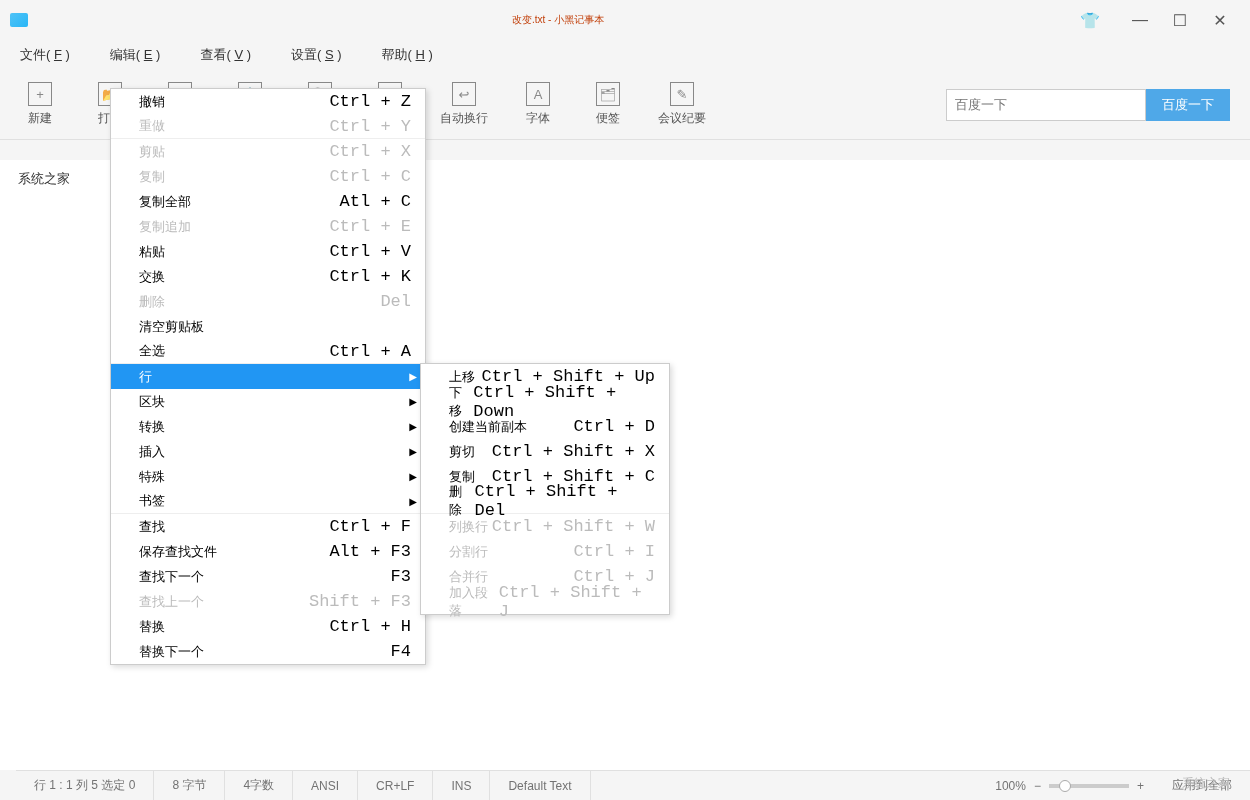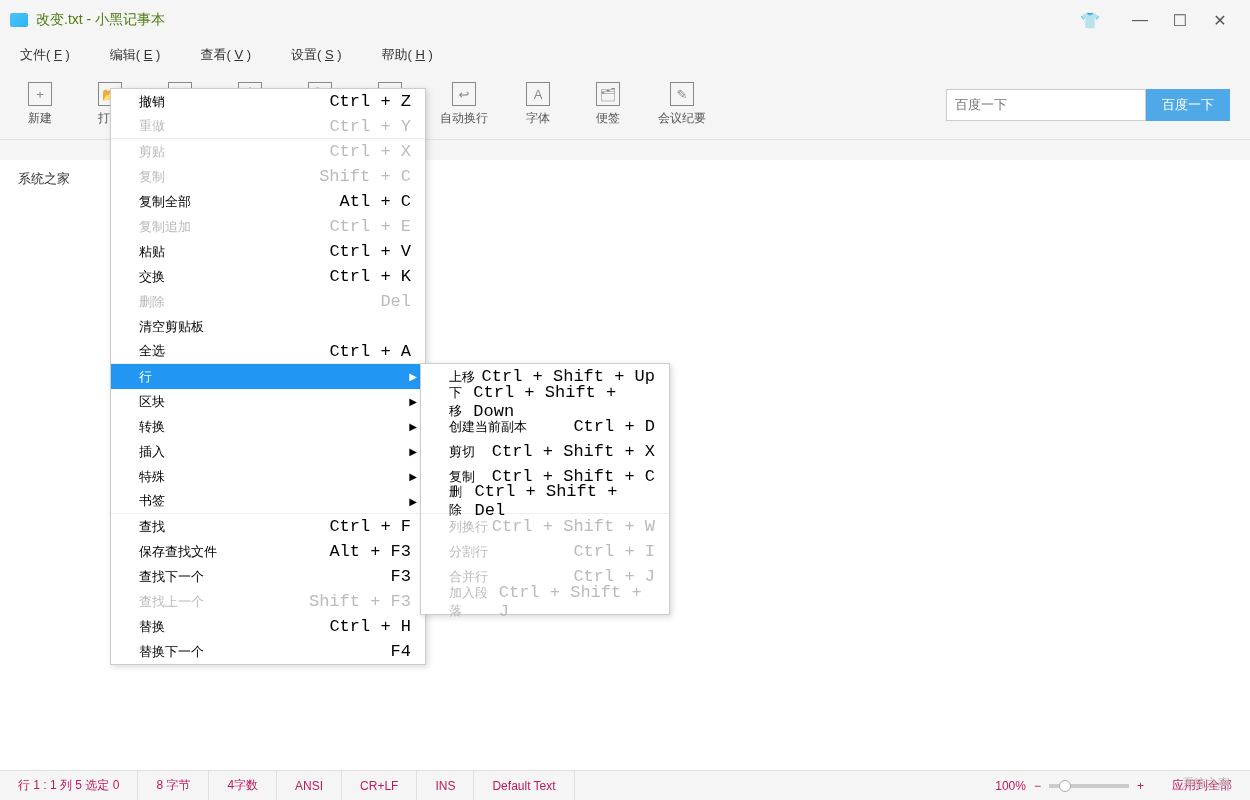--- a/index.html
+++ b/index.html
@@ -1,31 +1,31 @@
 <!DOCTYPE html>
 <html><head>
 <meta charset="utf-8">
 <style>
 * { margin:0; padding:0; box-sizing:border-box; font-family:"Microsoft YaHei","SimSun",sans-serif; }
 body { width:1250px; height:800px; background:#f5f5f5; overflow:hidden; position:relative; }
 .titlebar { height:40px; display:flex; align-items:center; padding:0 10px; background:#f5f5f5; }
 .titlebar .logo { width:18px; height:14px; background:linear-gradient(135deg,#4fc3f7,#29b6f6); margin-right:8px; border-radius:2px; }
-.titlebar .title { font-size:14px; color:#4d7c0f; flex:1; }
+.titlebar .title { font-size:10px; color:#c2410c; flex:1;text-align:center; }
 .titlebar .ctrl { width:40px; text-align:center; color:#555; font-size:16px; cursor:pointer; }
 .menubar { height:30px; display:flex; align-items:center; padding:0 20px; gap:40px; font-size:13px; color:#333; }
 .menubar .mitem { cursor:pointer; }
 .menubar .mitem u { text-decoration:underline; }
 .toolbar { height:70px; display:flex; align-items:center; padding:0 20px; gap:30px; border-bottom:1px solid #e0e0e0; background:#f5f5f5; }
 .tbtn { display:flex; flex-direction:column; align-items:center; gap:4px; cursor:pointer; font-size:12px; color:#555; min-width:40px; }
 .tbtn .ticon { width:24px; height:24px; border:1.5px solid #888; display:flex; align-items:center; justify-content:center; font-size:13px; color:#888; }
 .searchwrap { margin-left:auto; display:flex; align-items:flex-start; }
 .searchwrap input { height:32px; width:200px; border:1px solid #ccc; padding:0 8px; font-size:13px; outline:none; background:#fff; }
 .searchwrap button { height:32px; padding:0 16px; background:#4fa8e8; color:#fff; border:none; font-size:13px; cursor:pointer; }
 .editor { position:absolute; top:160px; left:0; right:0; bottom:30px; background:#fff; padding:10px 18px; font-size:13px; color:#333; }
-.statusbar { position:absolute; bottom:0; left:0; right:0; height:30px; background:#f5f5f5; border-top:1px solid #e0e0e0; display:flex; align-items:center; font-size:12px; color:#be185d; }
+.statusbar { position:absolute; bottom:0; left:16px; right:0; height:30px; background:#f5f5f5; border-top:1px solid #e0e0e0; display:flex; align-items:center; font-size:12px; color:#737373; }
 .statusbar .cell { padding:0 18px; border-right:1px solid #e0e0e0; height:100%; display:flex; align-items:center; }
 .statusbar .spacer { flex:1; }
 .statusbar .zoom { display:flex; align-items:center; gap:8px; padding:0 10px; }
 .slider { width:80px; height:4px; background:#ccc; position:relative; }
 .slider .knob { position:absolute; left:10px; top:-4px; width:12px; height:12px; border-radius:50%; background:#fff; border:1px solid #aaa; }
 .watermark { position:absolute; right:20px; bottom:8px; font-size:12px; color:#bbb; }
 .ddmenu { position:absolute; background:#fff; border:1px solid #ccc; box-shadow:2px 2px 6px rgba(0,0,0,0.15); font-size:13px; z-index:100; }
 .ddmenu.main { left:110px; top:88px; width:316px; }
 .ddmenu.sub { left:420px; top:363px; width:250px; }
 .dditem { display:flex; justify-content:space-between; align-items:center; padding:4px 14px 4px 28px; height:25px; cursor:pointer; position:relative; }
@@ -116,21 +116,21 @@
     <div class="dditem disabled sep-after">
       <span>重做</span>
       <span class="sc">Ctrl + Y</span>
     </div>
     <div class="dditem disabled">
       <span>剪贴</span>
       <span class="sc">Ctrl + X</span>
     </div>
     <div class="dditem disabled">
       <span>复制</span>
-      <span class="sc">Shift + C</span>
+      <span class="sc">Ctrl + C</span>
     </div>
     <div class="dditem">
       <span>复制全部</span>
       <span class="sc">Atl + C</span>
     </div>
     <div class="dditem disabled">
       <span>复制追加</span>
       <span class="sc">Ctrl + E</span>
     </div>
     <div class="dditem">

